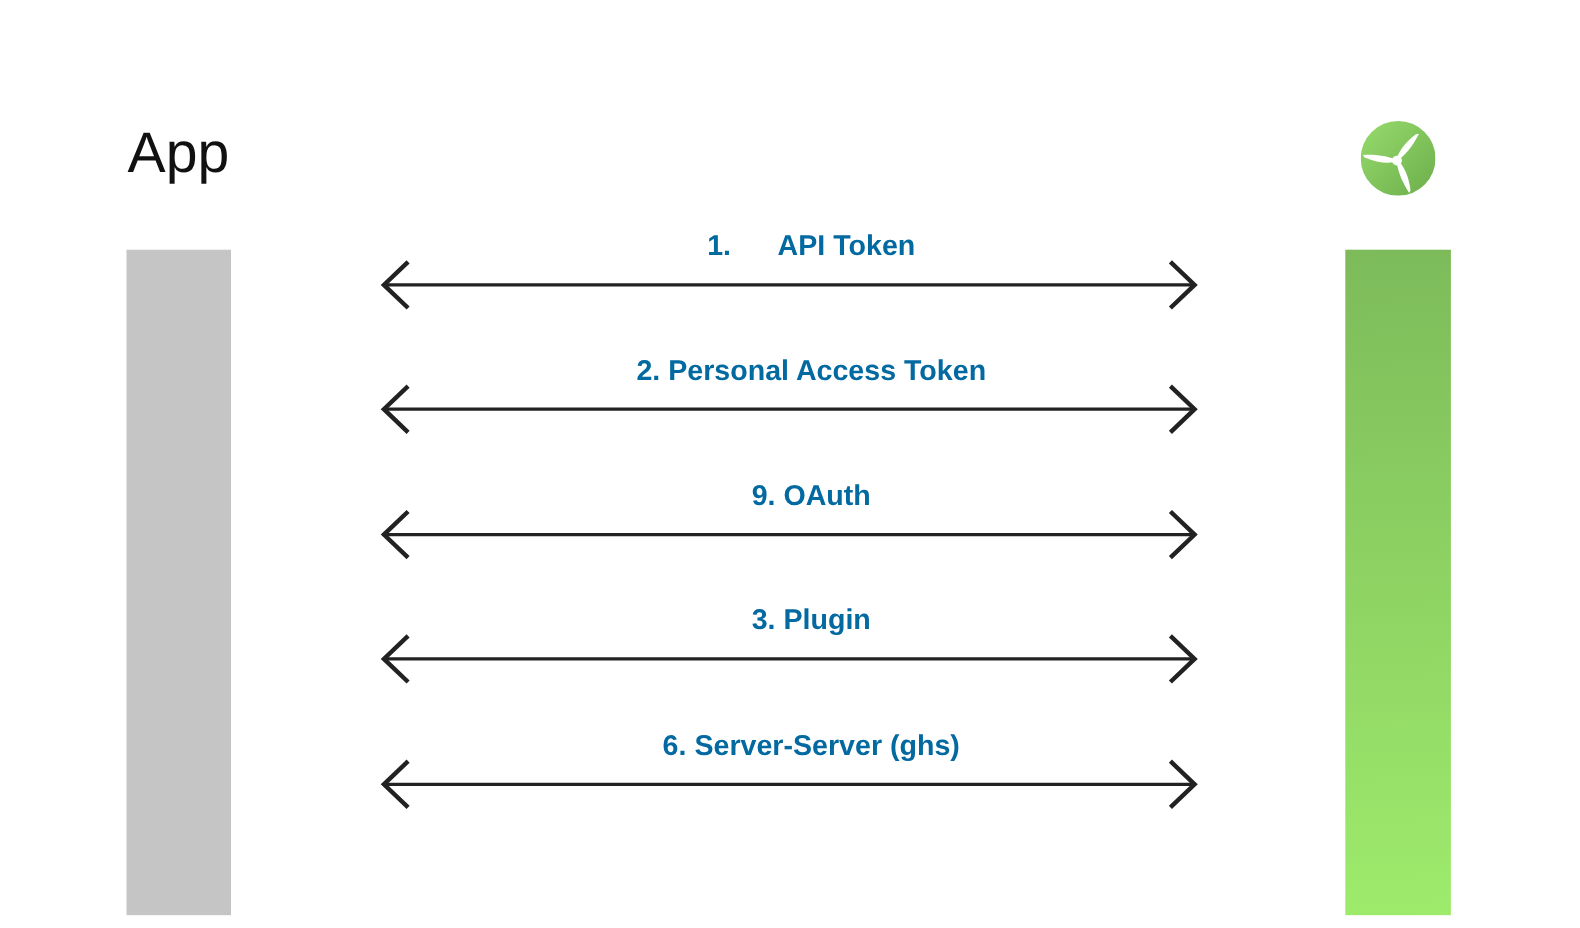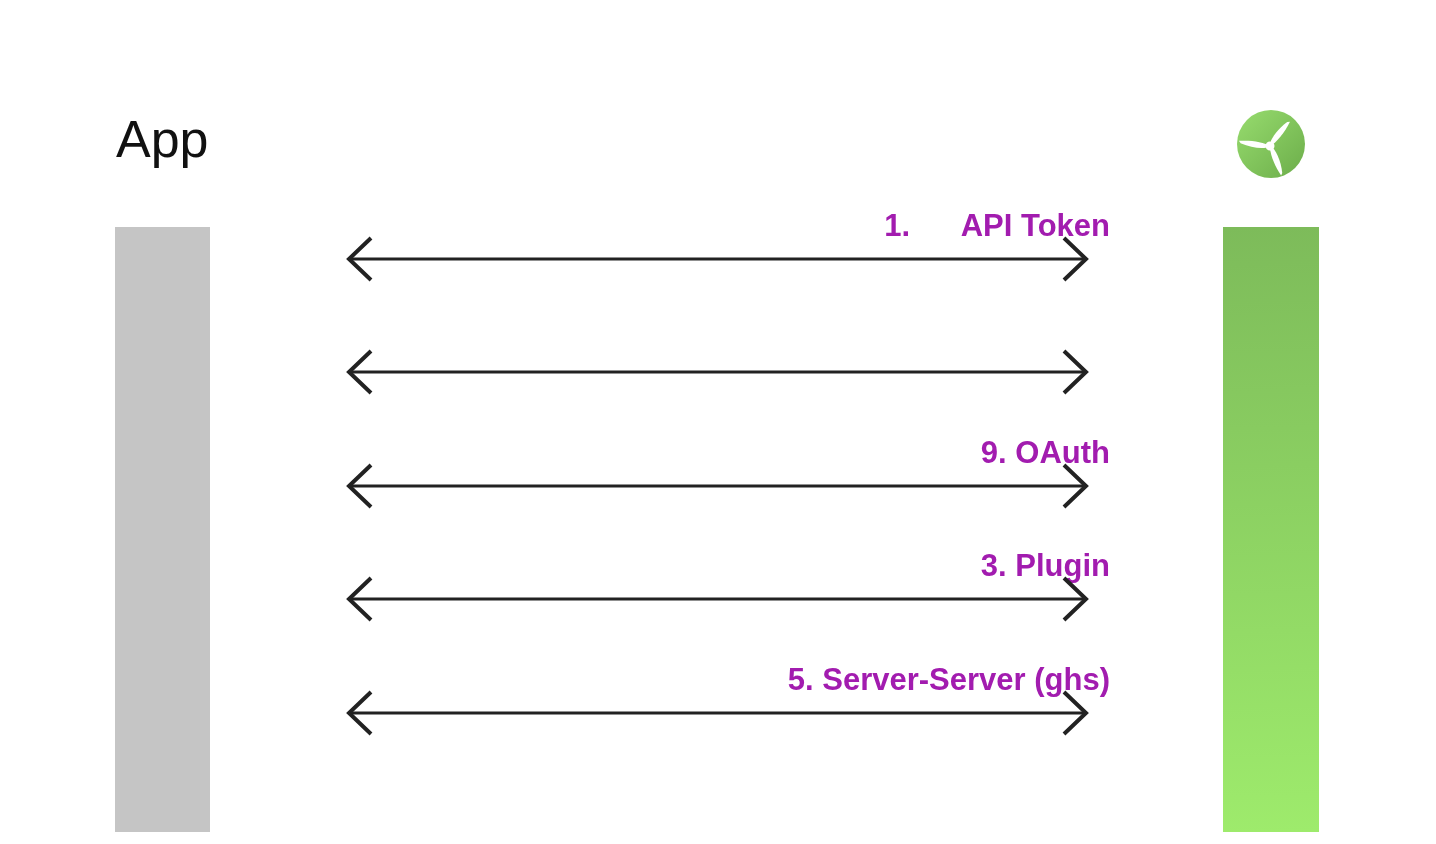--- a/index.html
+++ b/index.html
@@ -37,25 +37,25 @@
   }
   .green-bar {
     left: 1223px;
     width: 96px;
     background: linear-gradient(178deg, #7dbb5a 0%, #9eeb6c 100%);
   }
   .conn-label {
     position: absolute;
     left: 365px;
     width: 745px;
-    text-align: right;
-    font-size: 31px;
+    text-align: center;
+    font-size: 26px;
     font-weight: 700;
     line-height: 1;
-    color: #a21caf;
+    color: #0369a1;
     white-space: pre;
   }
   .arrow-svg {
     position: absolute;
     left: 345px;
     width: 745px;
     height: 48px;
   }
 </style>
 </head>
@@ -92,40 +92,41 @@
   <div class="bar gray-bar"></div>
   <div class="bar green-bar"></div>
 
   <div class="conn-label" style="top:210px">1.      API Token</div>
   <svg class="arrow-svg" style="top:235px" viewBox="0 0 745 48">
     <line x1="5" y1="24" x2="740" y2="24" stroke="#222222" stroke-width="3"></line>
     <polyline points="26,3 4,24 26,45" fill="none" stroke="#222222" stroke-width="4"></polyline>
     <polyline points="719,3 741,24 719,45" fill="none" stroke="#222222" stroke-width="4"></polyline>
   </svg>
 
+  <div class="conn-label" style="top:323px">2. Personal Access Token</div>
   <svg class="arrow-svg" style="top:348px" viewBox="0 0 745 48">
     <line x1="5" y1="24" x2="740" y2="24" stroke="#222222" stroke-width="3"></line>
     <polyline points="26,3 4,24 26,45" fill="none" stroke="#222222" stroke-width="4"></polyline>
     <polyline points="719,3 741,24 719,45" fill="none" stroke="#222222" stroke-width="4"></polyline>
   </svg>
 
   <div class="conn-label" style="top:437px">9. OAuth</div>
   <svg class="arrow-svg" style="top:462px" viewBox="0 0 745 48">
     <line x1="5" y1="24" x2="740" y2="24" stroke="#222222" stroke-width="3"></line>
     <polyline points="26,3 4,24 26,45" fill="none" stroke="#222222" stroke-width="4"></polyline>
     <polyline points="719,3 741,24 719,45" fill="none" stroke="#222222" stroke-width="4"></polyline>
   </svg>
 
   <div class="conn-label" style="top:550px">3. Plugin</div>
   <svg class="arrow-svg" style="top:575px" viewBox="0 0 745 48">
     <line x1="5" y1="24" x2="740" y2="24" stroke="#222222" stroke-width="3"></line>
     <polyline points="26,3 4,24 26,45" fill="none" stroke="#222222" stroke-width="4"></polyline>
     <polyline points="719,3 741,24 719,45" fill="none" stroke="#222222" stroke-width="4"></polyline>
   </svg>
 
-  <div class="conn-label" style="top:664px">5. Server-Server (ghs)</div>
+  <div class="conn-label" style="top:664px">6. Server-Server (ghs)</div>
   <svg class="arrow-svg" style="top:689px" viewBox="0 0 745 48">
     <line x1="5" y1="24" x2="740" y2="24" stroke="#222222" stroke-width="3"></line>
     <polyline points="26,3 4,24 26,45" fill="none" stroke="#222222" stroke-width="4"></polyline>
     <polyline points="719,3 741,24 719,45" fill="none" stroke="#222222" stroke-width="4"></polyline>
   </svg>
 
 </div>
 
 </body></html>

